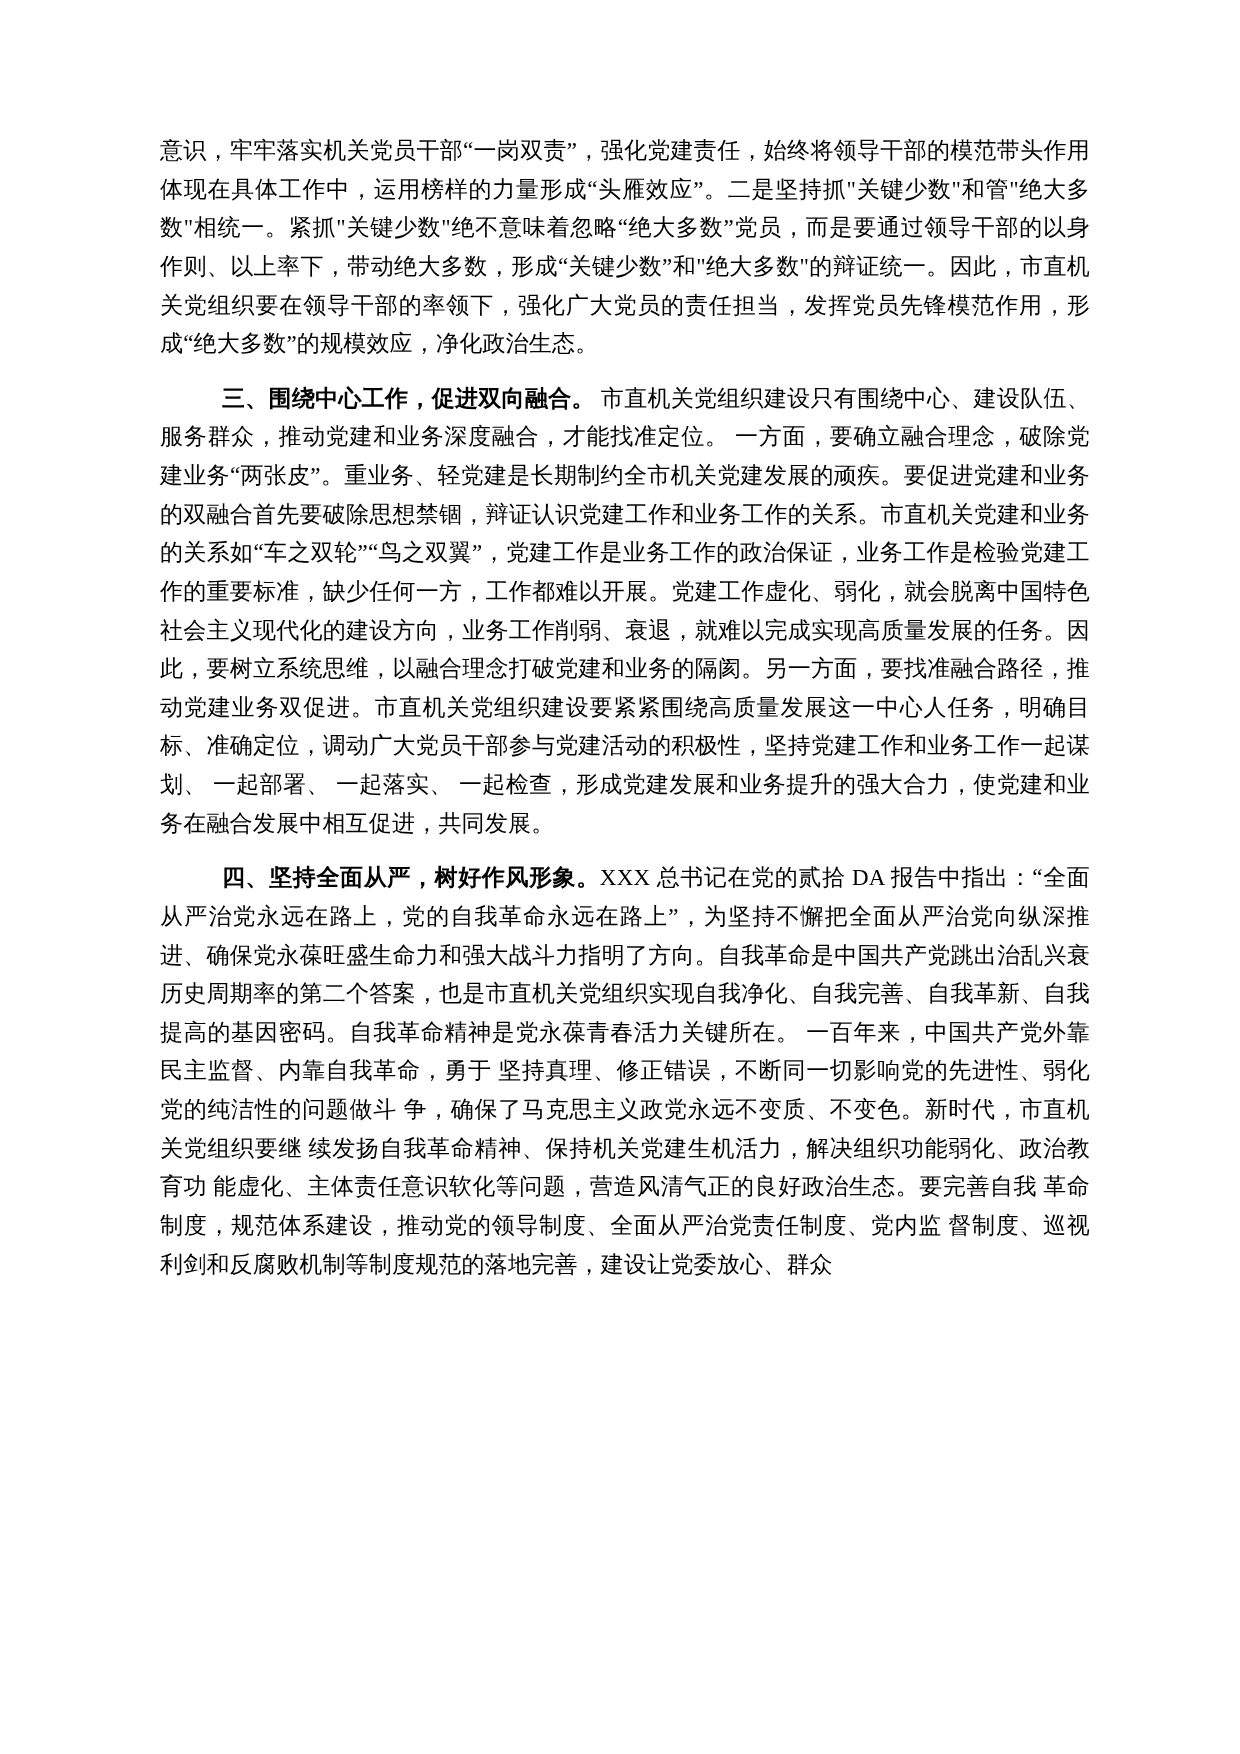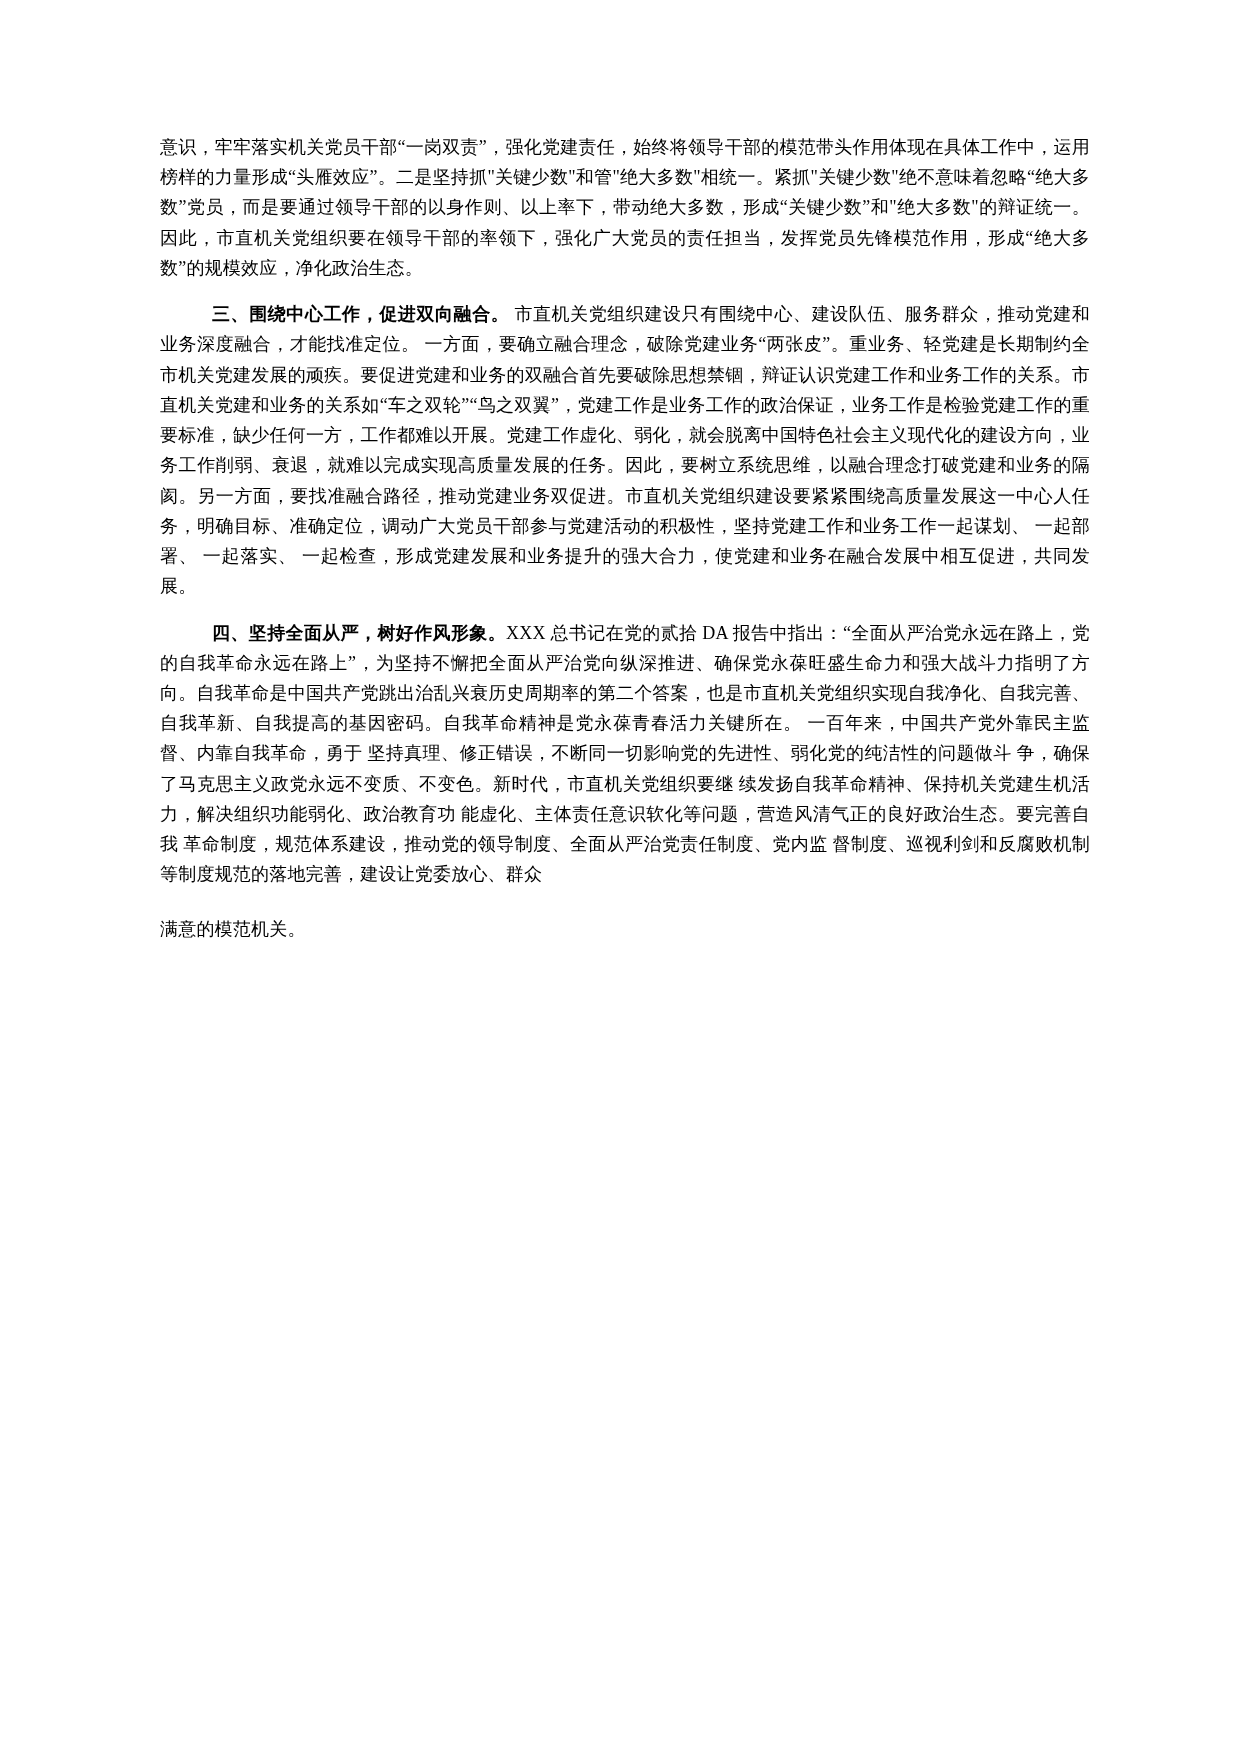--- a/index.html
+++ b/index.html
@@ -15,21 +15,21 @@
   }
   .page {
     width: 1240px;
     height: 1754px;
     box-sizing: border-box;
     padding: 132px 150px 0 160px;
     position: relative;
     background: #ffffff;
   }
   .doc-body {
-    font-size: 18px;
+    font-size: 23px;
     line-height: 1.68;
     text-align: justify;
     text-justify: inter-ideograph;
     letter-spacing: 0.2px;
   }
   p {
     margin: 0 0 0 0;
   }
   p.para {
     margin-bottom: 16px;
@@ -57,18 +57,15 @@
     </p>
 
     <p class="para indent">
       <span class="heading-run">三、围绕中心工作，促进双向融合。</span><span> 市直机关党组织建设只有围绕中心、建设队伍、服务群众，推动党建和业务深度融合，才能找准定位。 一方面，要确立融合理念，破除党建业务“两张皮”。重业务、轻党建是长期制约全市机关党建发展的顽疾。要促进党建和业务的双融合首先要破除思想禁锢，辩证认识党建工作和业务工作的关系。市直机关党建和业务的关系如“车之双轮”“鸟之双翼”，党建工作是业务工作的政治保证，业务工作是检验党建工作的重要标准，缺少任何一方，工作都难以开展。党建工作虚化、弱化，就会脱离中国特色社会主义现代化的建设方向，业务工作削弱、衰退，就难以完成实现高质量发展的任务。因此，要树立系统思维，以融合理念打破党建和业务的隔阂。另一方面，要找准融合路径，推动党建业务双促进。市直机关党组织建设要紧紧围绕高质量发展这一中心人任务，明确目标、准确定位，调动广大党员干部参与党建活动的积极性，坚持党建工作和业务工作一起谋划、 一起部署、 一起落实、 一起检查，形成党建发展和业务提升的强大合力，使党建和业务在融合发展中相互促进，共同发展。</span>
     </p>
 
     <p class="para indent">
       <span class="heading-run">四、坚持全面从严，树好作风形象。</span><span>XXX 总书记在党的贰拾 DA 报告中指出：“全面从严治党永远在路上，党的自我革命永远在路上”，为坚持不懈把全面从严治党向纵深推进、确保党永葆旺盛生命力和强大战斗力指明了方向。自我革命是中国共产党跳出治乱兴衰历史周期率的第二个答案，也是市直机关党组织实现自我净化、自我完善、自我革新、自我提高的基因密码。自我革命精神是党永葆青春活力关键所在。 一百年来，中国共产党外靠民主监督、内靠自我革命，勇于 坚持真理、修正错误，不断同一切影响党的先进性、弱化党的纯洁性的问题做斗 争，确保了马克思主义政党永远不变质、不变色。新时代，市直机关党组织要继 续发扬自我革命精神、保持机关党建生机活力，解决组织功能弱化、政治教育功 能虚化、主体责任意识软化等问题，营造风清气正的良好政治生态。要完善自我 革命制度，规范体系建设，推动党的领导制度、全面从严治党责任制度、党内监 督制度、巡视利剑和反腐败机制等制度规范的落地完善，建设让党委放心、群众</span>
     </p>
 
-    <p class="para tail-para">
-      <span>满意的模范机关。</span>
-    </p>
 
   </div>
 </div>
 
 </body></html>

